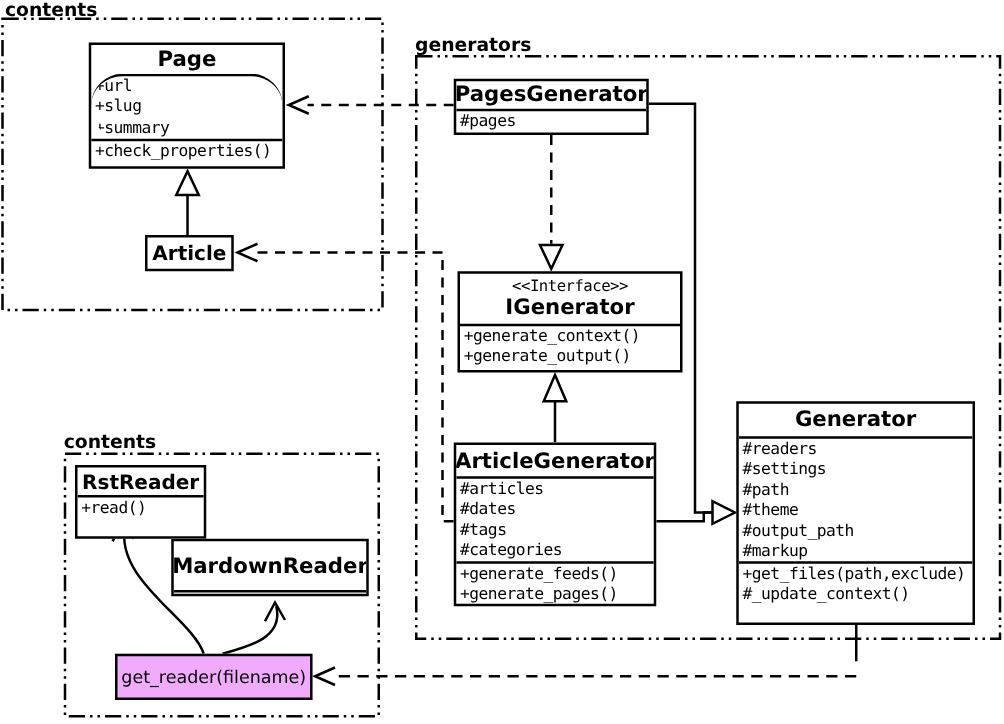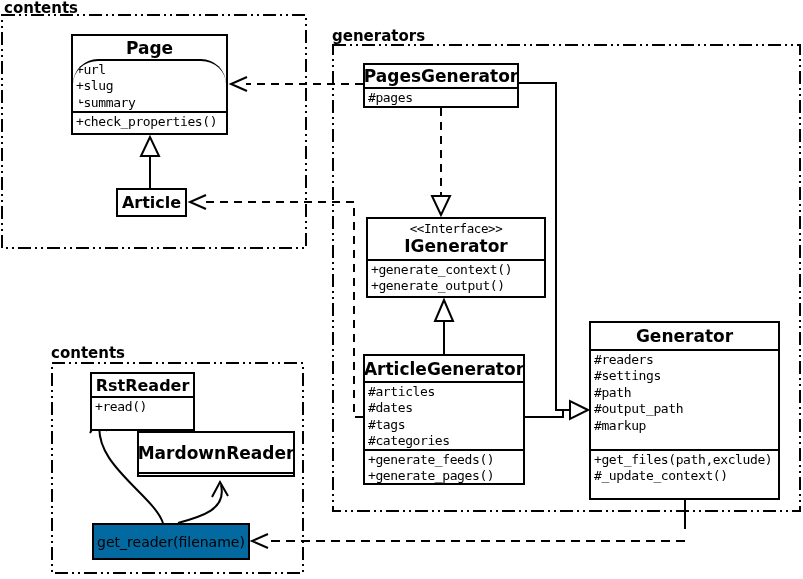--- a/index.html
+++ b/index.html
@@ -25,21 +25,21 @@
     font-family:"DejaVu Sans Mono", monospace; font-size:13px; line-height:16.4px;
     white-space:pre; letter-spacing:-0.4px;
   }
   .hdr { flex:0 0 auto; display:flex; flex-direction:column; justify-content:center; }
   .stereotype {
     font-family:"DejaVu Sans Mono", monospace; font-size:12.5px; line-height:15px;
     text-align:center; letter-spacing:-0.4px;
   }
   .hdr .cls-title { line-height:21px; }
   .fn-box {
-    position:absolute; background:#0369a1; border:2px solid #000;
+    position:absolute; background:#f0abfc; border:2px solid #000;
     display:flex; align-items:center; justify-content:center;
     font-size:14px; font-family:"DejaVu Sans", sans-serif; white-space:nowrap;
   }
   .pkg-label {
     position:absolute; font-size:15px; line-height:15px; color:#000; white-space:nowrap;font-weight:bold;
   }
 </style>
 </head>
 <body>
 
@@ -152,30 +152,31 @@
       <div class="member">+generate_pages()</div>
     </div>
   </div>
 
   <div class="cls" style="left:589px; top:321px; width:191px; height:179px;">
     <div class="cls-title" style="height:26px;">Generator</div>
     <div class="sec" style="height:100px;">
       <div class="member">#readers</div>
       <div class="member">#settings</div>
       <div class="member">#path</div>
+      <div class="member">#theme</div>
       <div class="member">#output_path</div>
       <div class="member">#markup</div>
     </div>
     <div class="sec grow">
       <div class="member">+get_files(path,exclude)</div>
       <div class="member">#_update_context()</div>
     </div>
   </div>
 
-  <div class="cls" style="left:90px; top:372px; width:105px; height:59px;">
+  <div class="cls" style="left:60px; top:372px; width:105px; height:59px;">
     <div class="cls-title small" style="height:22px;">RstReader</div>
     <div class="sec grow">
       <div class="member">+read()</div>
     </div>
   </div>
 
   <div class="cls" style="left:137px; top:431px; width:158px; height:46px;">
     <div class="cls-title" style="height:39px;">MardownReader</div>
     <div class="sec grow">
       <div class="member">+read()</div>

